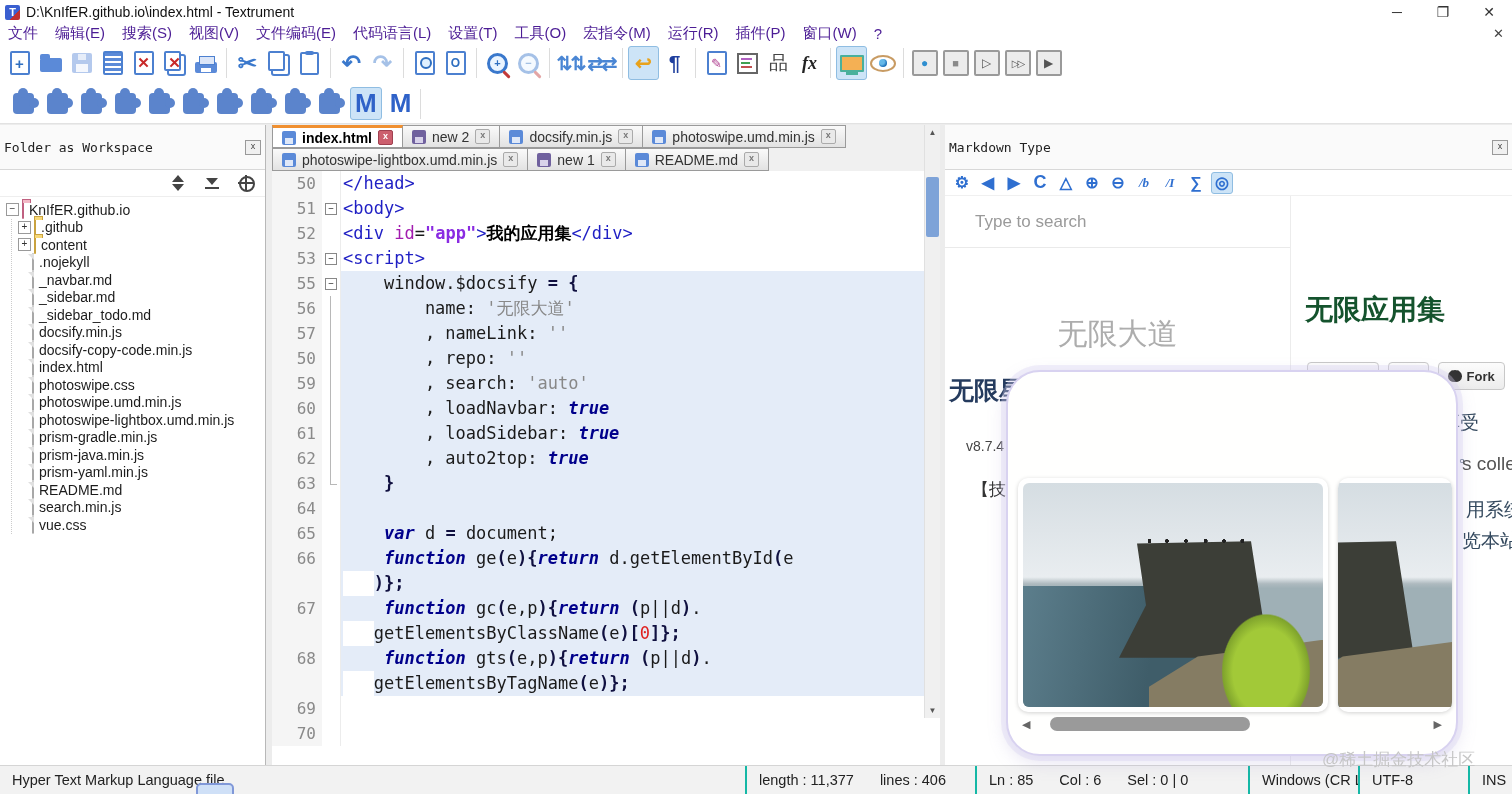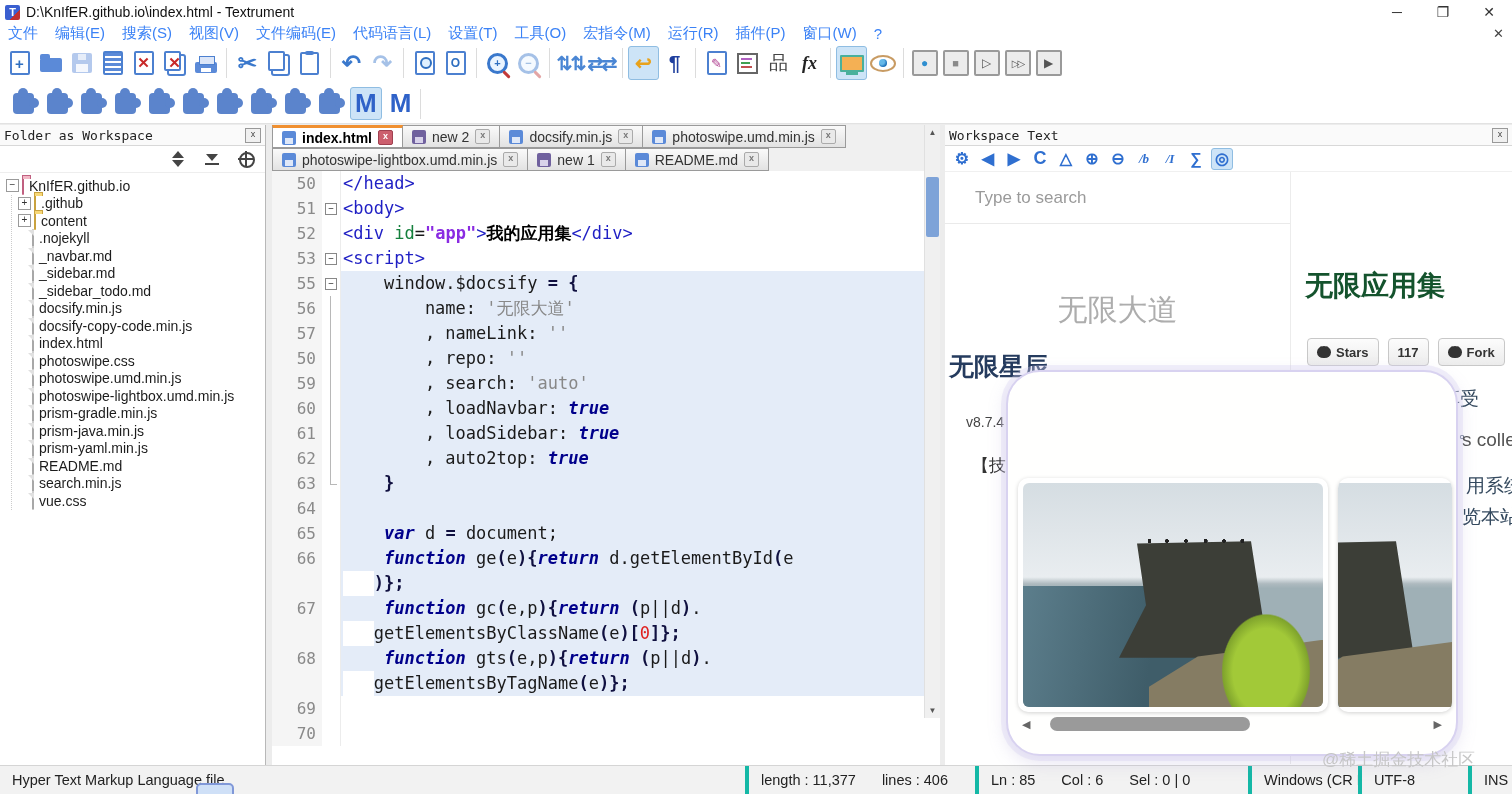--- a/index.html
+++ b/index.html
@@ -8,21 +8,21 @@
 
   
   #titlebar{position:absolute;left:0;top:0;width:100%;height:24px;background:#fff;display:flex;align-items:center;}
   #appicon{width:15px;height:15px;margin:0 6px 0 5px;border-radius:2px;background:linear-gradient(135deg,#3a5fd0 65%,#c03030 65%);
     color:#fff;font:bold 11px/15px "Liberation Sans",sans-serif;text-align:center;}
   #wtitle{font-size:14px;color:#111;}
   #wcontrols{margin-left:auto;display:flex;height:24px;}
   .wc{width:46px;text-align:center;font-size:14px;color:#333;line-height:24px;}
   
   #menubar{position:absolute;left:0;top:24px;width:100%;height:19px;display:flex;align-items:center;padding-left:8px;box-sizing:border-box;}
-  .menu-item{font-size:15px;color:#3b82f6;margin-right:17px;white-space:nowrap;}
+  .menu-item{font-size:15px;color:#4c1d95;margin-right:17px;white-space:nowrap;}
   #menuclose{margin-left:auto;margin-right:8px;font-size:13px;color:#444;}
 
   
   #toolbar1{position:absolute;left:0;top:43px;width:100%;height:40px;display:flex;align-items:center;padding-left:4px;box-sizing:border-box;background:#fff;}
   .ic{width:31px;height:34px;display:flex;align-items:center;justify-content:center;position:relative;border-radius:3px;flex:0 0 auto;}
   .ic.hl{background:#cde4f7;border:1px solid #8fbde2;box-sizing:border-box;}
   .ic.faded{opacity:.45;}
   .sep{width:1px;height:30px;background:#dcdcdc;margin:0 5px;flex:0 0 auto;}
   .g{position:absolute;left:0;top:0;width:100%;height:100%;display:flex;align-items:center;justify-content:center;pointer-events:none;}
   .gp{color:#2f6fc0;font:bold 15px sans-serif;}
@@ -72,21 +72,21 @@
   .puz::before{content:"";position:absolute;width:10px;height:10px;border-radius:50%;background:#5b84cc;top:-5px;left:5px;}
   .puz::after{content:"";position:absolute;width:10px;height:10px;border-radius:50%;background:#5b84cc;right:-5px;top:5px;}
   .mbtn{font:bold 26px "Liberation Sans",sans-serif;color:#2f62c8;padding:0 4px;margin-left:4px;border-radius:3px;}
   .mbtn.hl{background:#cde4f7;border:1px solid #8fbde2;}
 
   
   #main{position:absolute;left:0;top:124px;width:1512px;height:641px;background:#ececec;}
 
   
   #wsPanel{position:absolute;left:0;top:1px;width:265px;height:640px;background:#fff;border-right:1px solid #b8b8b8;}
-  .panelHead{height:20px;display:flex;align-items:center;padding:0 4px;border-bottom:1px solid #d8d8d8;
+  .panelHead{height:20px;display:flex;align-items:center;padding:12px 4px;border-bottom:1px solid #d8d8d8;
     font:13px "DejaVu Sans Mono",monospace;color:#222;background:#fafafa;}
   .panelX{margin-left:auto;width:14px;height:13px;border:1px solid #999;background:#f0f0f0;color:#444;
     font:9px/11px sans-serif;text-align:center;}
   #wsTools{height:26px;display:flex;align-items:center;justify-content:flex-end;padding-right:10px;gap:16px;border-bottom:1px solid #eee;}
   .wsT{width:18px;height:18px;position:relative;}
   .tri-u{position:absolute;left:3px;top:1px;border:6px solid transparent;border-bottom:7px solid #444;border-top:none;}
   .tri-d{position:absolute;left:3px;bottom:1px;border:6px solid transparent;border-top:7px solid #444;border-bottom:none;}
   .bar-m{position:absolute;left:2px;top:8px;width:14px;height:2px;background:#444;}
   .targ{position:absolute;left:2px;top:2px;width:12px;height:12px;border:2px solid #444;border-radius:50%;}
   .targ::before{content:"";position:absolute;left:4px;top:-3px;width:2px;height:16px;background:#444;}
@@ -121,21 +121,21 @@
   #code{position:relative;height:593px;overflow:hidden;font:17px/25px "DejaVu Sans Mono",monospace;}
   .cl{display:flex;height:25px;justify-content:flex-end;}
   .ln{width:44px;text-align:right;padding-right:6px;color:#8a8a8a;background:#f5f5f5;flex:0 0 auto;font-size:16px;}
   .fold{width:18px;flex:0 0 auto;background:#fff;position:relative;border-right:1px solid #ececec;}
   .fbox{position:absolute;left:3px;top:7px;width:10px;height:10px;border:1px solid #888;background:#fff;font:9px/8px monospace;text-align:center;color:#333;}
   .fold.fline::before{content:"";position:absolute;left:8px;top:0;bottom:0;border-left:1px solid #b8b8b8;}
   .fold.fend::before{content:"";position:absolute;left:8px;top:0;width:6px;height:13px;border-left:1px solid #b8b8b8;border-bottom:1px solid #b8b8b8;}
   .cc{flex:1;white-space:pre;padding-left:2px;}
   .cl.hl .cc{background:#e4ecf8;}
   .notch{display:inline-block;width:3ch;background:#fff;height:25px;vertical-align:top;}
-  .tag{color:#1f1fc4;} .attr{color:#15803d;} .val{color:#8a2be2;font-weight:bold;}
+  .tag{color:#1f1fc4;} .attr{color:#a21caf;} .val{color:#8a2be2;font-weight:bold;}
   .kw{color:#00008b;font-weight:bold;font-style:italic;}
   .str{color:#888;} .op{font-weight:bold;color:#101040;} .plain{color:#1a1a1a;}
   .cjk{color:#000;font-weight:bold;} .num{color:#e02020;}
   #vscroll{position:absolute;right:0;top:0;width:15px;height:593px;background:#f0f0f0;border-left:1px solid #e0e0e0;}
   .sbarrow{position:absolute;left:0;width:15px;height:15px;font:8px/15px sans-serif;text-align:center;color:#555;}
   #vthumb{position:absolute;left:1px;top:52px;width:13px;height:60px;background:#7ea3d8;border-radius:2px;}
 
   
   #mdPanel{position:absolute;left:945px;top:1px;width:567px;height:640px;background:#fff;}
   #mdTools{height:25px;display:flex;align-items:center;gap:4px;padding-left:6px;border-bottom:1px solid #f0f0f0;}
@@ -186,21 +186,21 @@
   #hscroll{position:absolute;left:14px;right:14px;top:344px;height:16px;display:flex;align-items:center;}
   .harrow{color:#666;font-size:11px;flex:0 0 auto;}
   #htrack{flex:1;height:14px;margin:0 6px;position:relative;}
   #hthumb{position:absolute;left:14px;top:0;width:200px;height:14px;background:#9a9a9a;border-radius:7px;}
 
   #watermark{position:absolute;left:1322px;top:748px;font-size:17px;color:#c6c6c6;z-index:6;white-space:nowrap;}
 
   
   #statusbar{position:absolute;left:0;top:765px;width:1512px;height:29px;background:#f2f2f2;border-top:1px solid #d5d5d5;
     display:flex;align-items:center;font-size:14.5px;color:#222;box-sizing:border-box;}
-  .sseg{height:100%;display:flex;align-items:center;padding-left:12px;border-left:4px solid #14b8a6;box-sizing:border-box;white-space:nowrap;overflow:hidden;}
+  .sseg{height:100%;display:flex;align-items:center;padding-left:12px;border-left:2px solid #14b8a6;box-sizing:border-box;white-space:nowrap;overflow:hidden;}
   .sseg:first-child{border-left:none;flex:1;}
   .sgap{display:inline-block;width:26px;}
   #imeWidget{position:absolute;left:196px;top:783px;width:34px;height:18px;background:#cfe0f7;border:2px solid #8098d8;border-radius:5px;z-index:7;}
 </style>
 </head>
 <body>
 
 <div id="window">
 
   <div id="titlebar">
@@ -651,21 +651,21 @@
         </div>
       <div id="vscroll">
         <span class="sbarrow" style="top:0">▲</span>
         <div id="vthumb"></div>
         <span class="sbarrow" style="bottom:0">▼</span>
       </div>
     </div>
 
     <div id="mdPanel">
       <div class="panelHead">
-        <span>Workspace Text</span>
+        <span>Markdown Type</span>
         <span class="panelX">x</span>
       </div>
       <div id="mdTools">
           <span class="mdi ">⚙</span>
           <span class="mdi ">◀</span>
           <span class="mdi ">▶</span>
           <span class="mdi mgc">C</span>
           <span class="mdi ">△</span>
           <span class="mdi ">⊕</span>
           <span class="mdi ">⊖</span>

